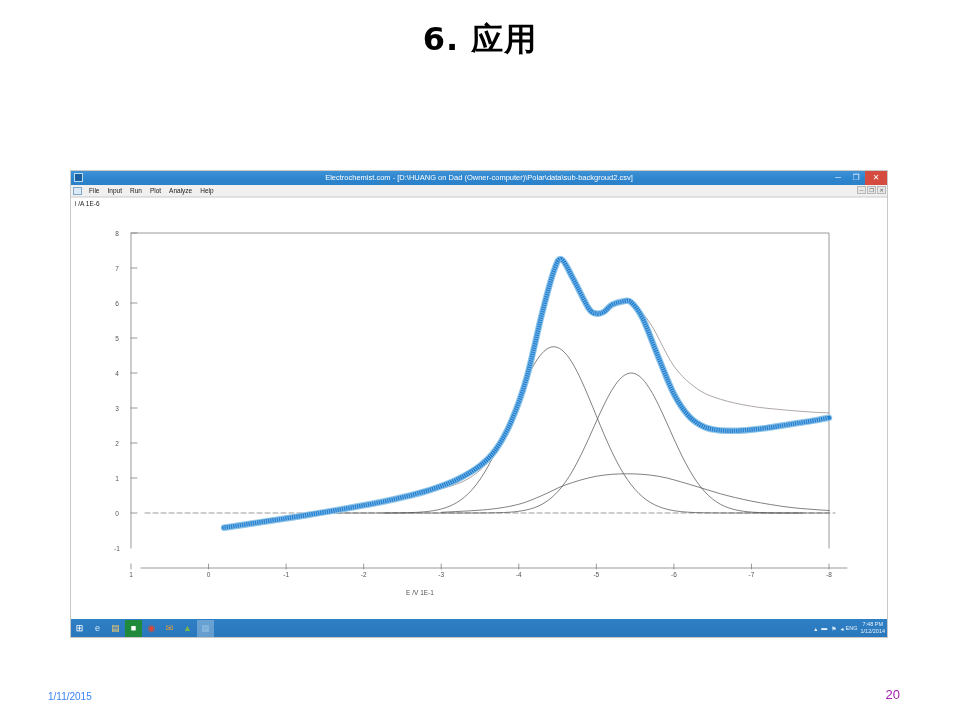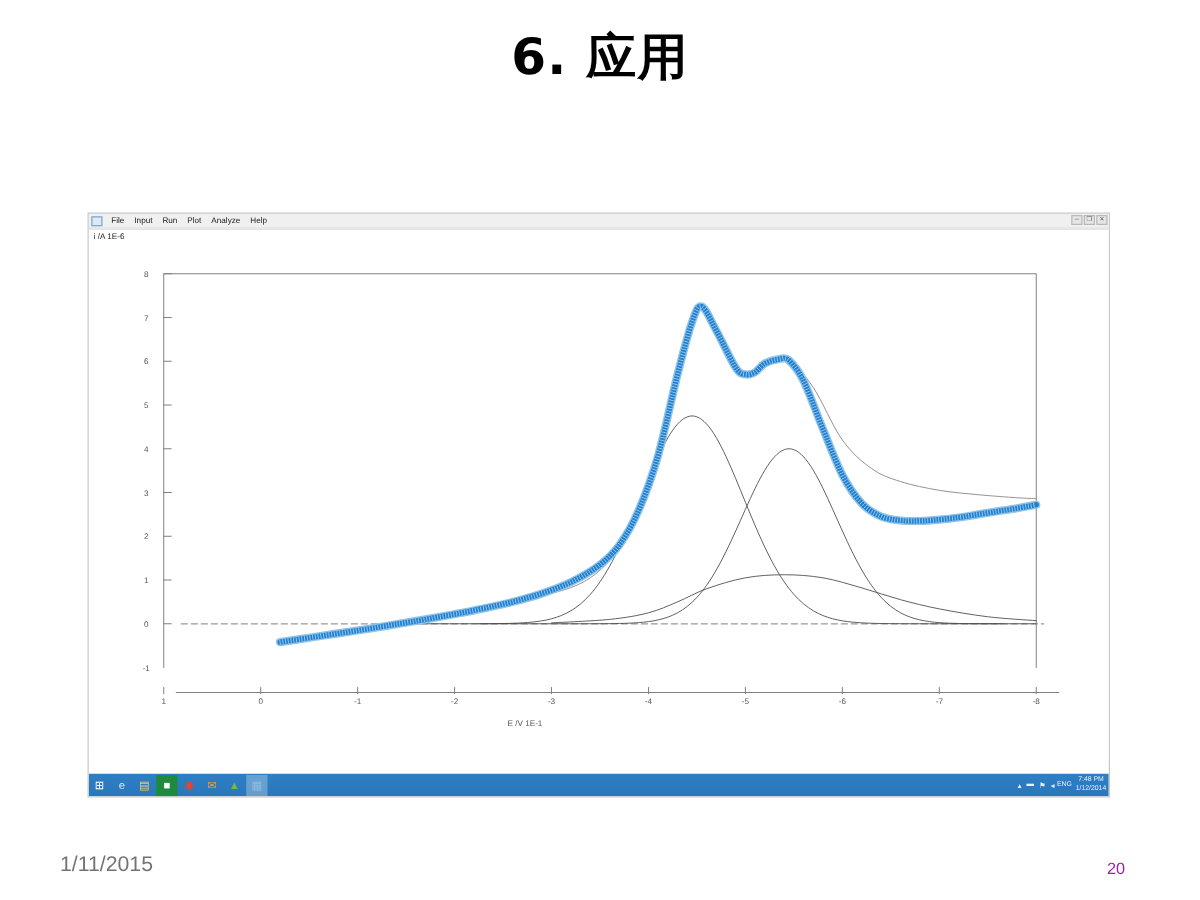--- a/index.html
+++ b/index.html
@@ -5,21 +5,21 @@
 <style>
   html,body{margin:0;padding:0;}
   body{
     width:960px;height:720px;background:#ffffff;overflow:hidden;
     font-family:"Liberation Sans", sans-serif;
     position:relative;
   }
   
   #slide-title{
     position:absolute;left:0;top:18px;width:960px;text-align:center;
-    font-size:40px;font-weight:bold;color:#000000;letter-spacing:1px;
+    font-size:32px;font-weight:bold;color:#000000;letter-spacing:1px;
     font-family:"DejaVu Sans","Liberation Sans",sans-serif;
   }
   
   #screenshot{
     position:absolute;left:70px;top:170px;width:818px;height:468px;
     background:#ffffff;border:1px solid #c8c8c8;box-sizing:border-box;
     overflow:hidden;
   }
   
   #titlebar{
@@ -80,33 +80,42 @@
   }
   .tb-icon.active{background:rgba(255,255,255,0.28);}
   #tray{
     position:absolute;right:2px;top:0;height:18px;display:flex;align-items:center;
     color:#e8f2fb;font-size:5.5px;
   }
   #tray .tglyph{margin:0 2px;font-size:6px;}
   #tray .clock{text-align:center;line-height:7px;margin-left:3px;font-size:5.5px;}
   
   #footer-date{
-    position:absolute;left:48px;bottom:18px;font-size:17px;color:#737373;
+    position:absolute;left:48px;bottom:18px;font-size:10px;color:#3b82f6;
   }
   #footer-page{
     position:absolute;right:60px;bottom:18px;font-size:13px;color:#a21caf;
   }
 </style>
 </head>
 <body>
 
 <div id="slide-title">6. 应用</div>
 
 <div id="screenshot">
 
+  <div id="titlebar">
+    <span class="app-glyph"></span>
+    <span class="tb-text">Electrochemist.com - [D:\HUANG on Dad (Owner-computer)\Polar\data\sub-backgroud2.csv]</span>
+    <span class="winbtns">
+      <span class="winbtn">─</span>
+      <span class="winbtn">❐</span>
+      <span class="winbtn close">✕</span>
+    </span>
+  </div>
 
   <div id="menubar">
     <span class="sysicon"></span>
     <span class="mi">File</span>
     <span class="mi">Input</span>
     <span class="mi">Run</span>
     <span class="mi">Plot</span>
     <span class="mi">Analyze</span>
     <span class="mi">Help</span>
     <span id="mdi-btns">

